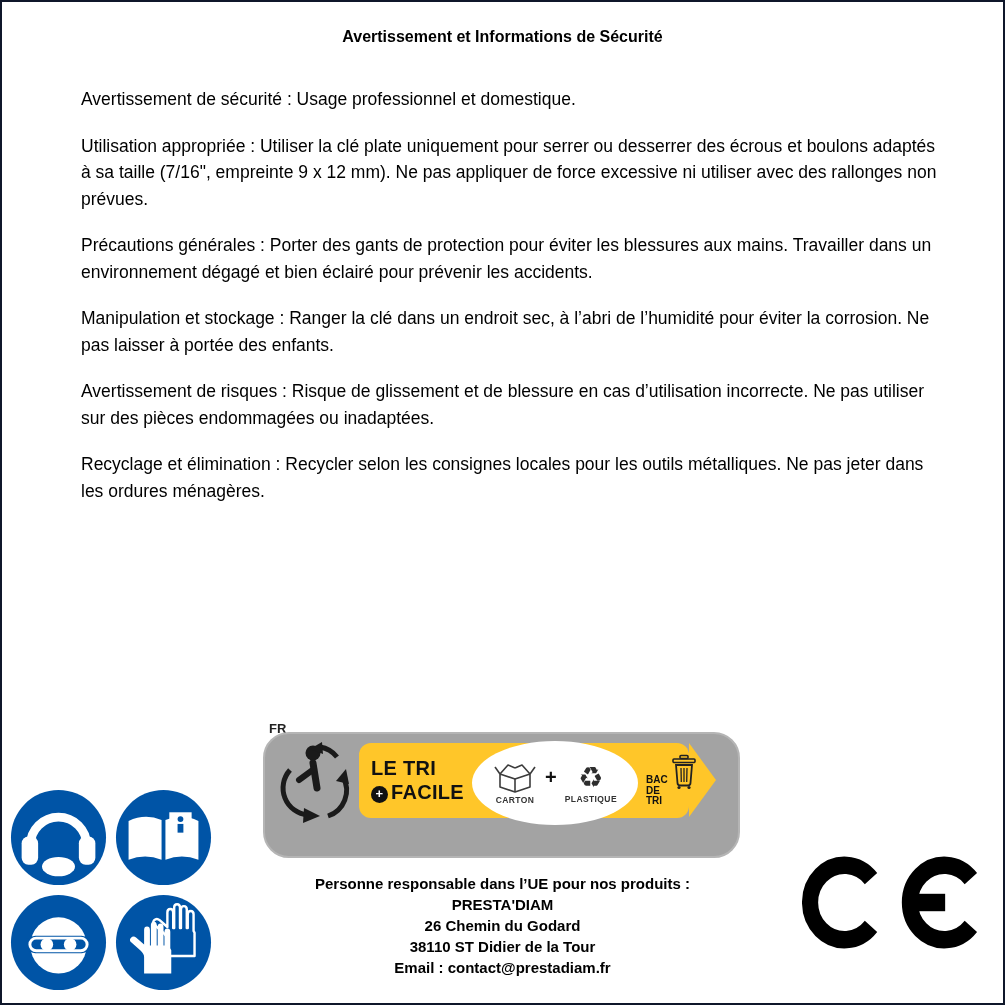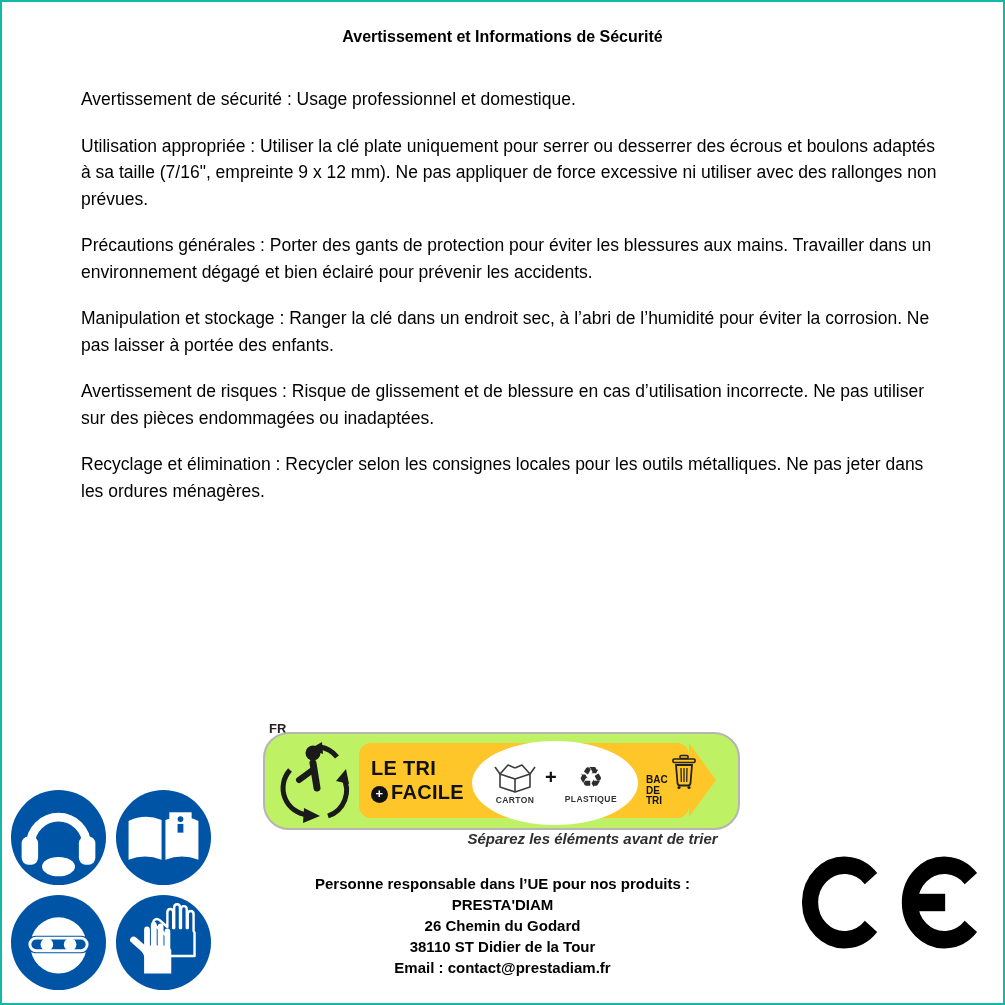--- a/index.html
+++ b/index.html
@@ -1,23 +1,23 @@
 <!DOCTYPE html>
 <html><head>
 <meta charset="utf-8">
 <style>
   html,body{margin:0;padding:0;background:#fff;}
-  .page{position:relative;width:1005px;height:1005px;box-sizing:border-box;border:2px solid #14b8a6;background:#fff;font-family:"Liberation Sans",sans-serif;color:#000;overflow:hidden;}
+  .page{position:relative;width:1005px;height:1005px;box-sizing:border-box;border:2px solid #0f172a;background:#fff;font-family:"Liberation Sans",sans-serif;color:#000;overflow:hidden;}
   .doc-title{position:absolute;top:26px;left:0;right:0;text-align:center;font-size:16px;font-weight:bold;}
   .content{position:absolute;top:84px;left:71px;right:66px;font-size:17.5px;line-height:26.5px;}
   .content p{margin:0 0 20px 8px;}
   .icons-grid{position:absolute;left:8px;top:787px;display:grid;grid-template-columns:repeat(2,97px);gap:8px;}
   .icons-grid svg{display:block;}
   .fr-label{position:absolute;left:267px;top:711px;font-size:13px;font-weight:bold;color:#222;margin-top:8px;}
-  .badge{position:absolute;left:261px;top:730px;width:477px;height:98px;background:#bef264;border:2px solid #b5b5b5;border-radius:26px;box-sizing:border-box;}
+  .badge{position:absolute;left:261px;top:730px;width:477px;height:126px;background:#a3a3a3;border:2px solid #b5b5b5;border-radius:26px;box-sizing:border-box;}
   .triman{position:absolute;left:12px;top:8px;}
   .yellow-banner{position:absolute;left:94px;top:9px;width:330px;height:75px;background:#FFC629;border-radius:12px;}
   .yellow-arrow{position:absolute;left:424px;top:9px;width:0;height:0;border-top:37.5px solid transparent;border-bottom:37.5px solid transparent;border-left:27px solid #FFC629;}
   .le-tri{position:absolute;left:12px;top:13px;line-height:24px;font-weight:bold;font-size:20px;letter-spacing:.3px;color:#111;}
   .plus-circle{display:inline-flex;align-items:center;justify-content:center;width:17px;height:17px;border-radius:50%;background:#111;color:#fff;font-size:13px;font-weight:bold;vertical-align:1px;margin-right:3px;}
   .materials{position:absolute;left:207px;top:7px;width:166px;height:84px;background:#fff;border-radius:50%;display:flex;align-items:center;justify-content:center;gap:8px;}
   .mat-col{display:flex;flex-direction:column;align-items:center;gap:1px;}
   .mat-label{font-size:8.5px;font-weight:bold;color:#333;letter-spacing:.4px;}
   .mat-plus{font-size:20px;font-weight:bold;color:#111;margin-top:-12px;}
   .recycle-glyph{font-size:28px;line-height:30px;color:#2d2d2d;font-family:"DejaVu Sans",sans-serif;}
@@ -142,21 +142,20 @@
         <rect x="3" y="5" width="22" height="3.5" rx="1"></rect>
         <path d="M6 11 L22 11 L20.5 29 Q20.5 31.5 17.5 31.5 L10.5 31.5 Q7.5 31.5 7.5 29 Z" stroke-width="1.8"></path>
         <line x1="11" y1="14" x2="11.3" y2="28" stroke-width="1.3"></line>
         <line x1="14" y1="14" x2="14" y2="28" stroke-width="1.3"></line>
         <line x1="17" y1="14" x2="16.7" y2="28" stroke-width="1.3"></line>
       </g>
       <circle cx="9" cy="33.5" r="1.6" fill="#222"></circle>
       <circle cx="19" cy="33.5" r="1.6" fill="#222"></circle>
     </svg>
 
-    <div class="caption">Séparez les éléments avant de trier</div>
   </div>
 
   <div class="address">
     <div>Personne responsable dans l’UE pour nos produits :</div>
     <div>PRESTA'DIAM</div>
     <div>26 Chemin du Godard</div>
     <div>38110 ST Didier de la Tour</div>
     <div>Email : contact@prestadiam.fr</div>
   </div>
 

